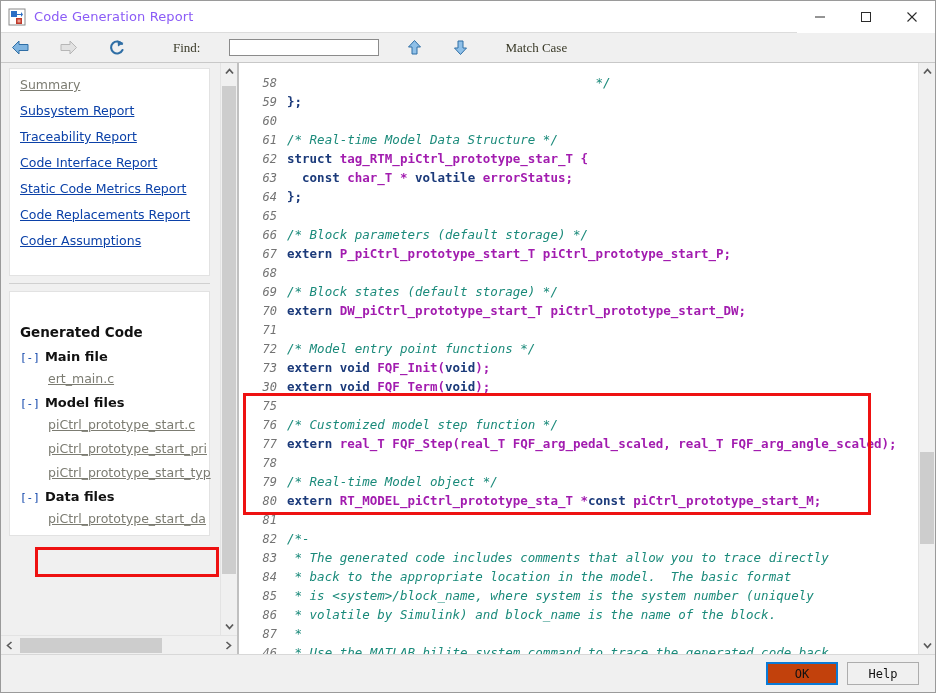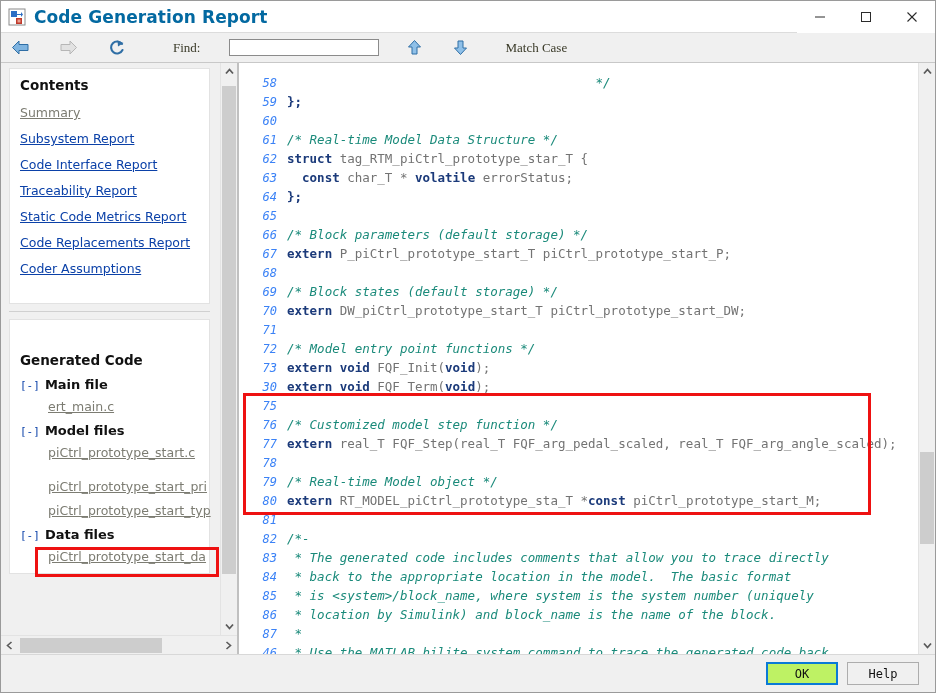--- a/index.html
+++ b/index.html
@@ -39,24 +39,23 @@
   .title-icon {
     width: 18px;
     height: 18px;
     margin-left: 7px;
     margin-right: 8px;
     position: relative;
     flex: 0 0 auto;
   }
   .title-text {
     font-family: "DejaVu Sans", sans-serif;
-    font-size: 17px;
-    color: #0369a1;
+    font-size: 13px;
+    color: #8b5cf6;
     letter-spacing: 0.1px;
-    font-weight: bold;
   }
   .win-controls {
     margin-left: auto;
     display: flex;
     height: 32px;
   }
   .win-btn {
     width: 46px;
     height: 32px;
     display: flex;
@@ -323,30 +322,30 @@
     height: 19px;
     line-height: 19px;
     white-space: pre;
     font-family: "DejaVu Sans Mono", monospace;
     font-size: 12.5px;
   }
   .ln {
     display: inline-block;
     width: 38px;
     text-align: right;
-    color: #3b82f6;
+    color: #737373;
     font-style: italic;
     font-family: "DejaVu Sans Mono", monospace;
     font-size: 12px;
     margin-right: 10px;
     user-select: none;
   }
   .cmt { color: #1a8a7a; font-style: italic; }
   .kw  { color: #1b3a7a; font-weight: bold; }
-  .id  { color: #737373; }
+  .id  { color: #a21caf; font-weight: bold; }
   .redbox-code {
     position: absolute;
     left: 4px;
     top: 330px;
     width: 628px;
     height: 122px;
     border: 3px solid #ee1111;
     box-sizing: border-box;
     pointer-events: none;
     z-index: 6;
@@ -374,21 +373,21 @@
     color: #111111;
     display: flex;
     align-items: center;
     justify-content: center;
     box-sizing: border-box;
     cursor: pointer;
     margin-left: 9px;
   }
   .btn.primary {
     border: 2px solid #0a7ad6;
-    background: #bef264;
+    background: #c2410c;
   }
 </style>
 </head>
 <body>
 
 <div class="window">
 
   <div class="titlebar">
     <div class="title-icon">
       <svg width="18" height="18" viewBox="0 0 18 18">
@@ -452,25 +451,24 @@
     <div class="match-case">Match Case</div>
   </div>
 
   <div class="body-split">
 
     <div class="sidebar-wrap">
       <div class="sidebar-row">
         <div class="sidebar">
 
           <div class="panel">
-            <div class="panel-title">Contents</div>
             <a class="toc-link visited">Summary</a>
             <a class="toc-link">Subsystem Report</a>
+            <a class="toc-link">Traceability Report</a>
             <a class="toc-link">Code Interface Report</a>
-            <a class="toc-link">Traceability Report</a>
             <a class="toc-link">Static Code Metrics Report</a>
             <a class="toc-link">Code Replacements Report</a>
             <a class="toc-link" style="margin-bottom:17px">Coder Assumptions</a>
           </div>
 
           <div class="divider"></div>
 
           <div class="panel" style="padding-bottom:6px;">
             <div class="panel-title" style="margin-bottom:9px;margin-top:24px;">Generated Code</div>
 
@@ -481,21 +479,21 @@
               </div>
               <a class="gc-file visited">ert_main.c</a>
             </div>
 
             <div class="gc-group">
               <div class="gc-group-header">
                 <span class="gc-toggle">[-]</span>
                 <span class="gc-group-label">Model files</span>
               </div>
               <a class="gc-file visited">piCtrl_prototype_start.c</a>
-              <a class="gc-file visited" style="margin-top:19px">piCtrl_prototype_start_pri</a>
+              <a class="gc-file visited" style="margin-top:9px">piCtrl_prototype_start_pri</a>
               <a class="gc-file visited">piCtrl_prototype_start_typ</a>
             </div>
 
             <div class="gc-group">
               <div class="gc-group-header">
                 <span class="gc-toggle">[-]</span>
                 <span class="gc-group-label">Data files</span>
               </div>
               <a class="gc-file visited" style="margin-bottom:2px">piCtrl_prototype_start_da</a>
             </div>
@@ -563,21 +561,21 @@
             <div class="code-line"><span class="ln">76</span><span class="cmt">/* Customized model step function */</span></div>
             <div class="code-line"><span class="ln">77</span><span class="kw">extern</span><span class="id"> real_T FQF_Step(real_T FQF_arg_pedal_scaled, real_T FQF_arg_angle_scaled);</span></div>
             <div class="code-line"><span class="ln">78</span><span></span></div>
             <div class="code-line"><span class="ln">79</span><span class="cmt">/* Real-time Model object */</span></div>
             <div class="code-line"><span class="ln">80</span><span class="kw">extern</span><span class="id"> RT_MODEL_piCtrl_prototype_sta_T *</span><span class="kw">const</span><span class="id"> piCtrl_prototype_start_M;</span></div>
             <div class="code-line"><span class="ln">81</span><span></span></div>
             <div class="code-line"><span class="ln">82</span><span class="cmt">/*-</span></div>
             <div class="code-line"><span class="ln">83</span><span class="cmt"> * The generated code includes comments that allow you to trace directly</span></div>
             <div class="code-line"><span class="ln">84</span><span class="cmt"> * back to the appropriate location in the model.  The basic format</span></div>
             <div class="code-line"><span class="ln">85</span><span class="cmt"> * is &lt;system&gt;/block_name, where system is the system number (uniquely</span></div>
-            <div class="code-line"><span class="ln">86</span><span class="cmt"> * location by Simulink) and block_name is the name of the block.</span></div>
+            <div class="code-line"><span class="ln">86</span><span class="cmt"> * volatile by Simulink) and block_name is the name of the block.</span></div>
             <div class="code-line"><span class="ln">87</span><span class="cmt"> *</span></div>
             <div class="code-line"><span class="ln">46</span><span class="cmt"> * Use the MATLAB hilite_system command to trace the generated code back</span></div>
           </div>
         <div class="redbox-code"></div>
       </div>
 
       <div class="vscroll">
         <div class="sb-arrow">
           <svg width="9" height="7" viewBox="0 0 9 7">
               <path d="M1 5.5 L4.5 1.5 L8 5.5" fill="none" stroke="#5a5a5a" stroke-width="1.8"></path>

